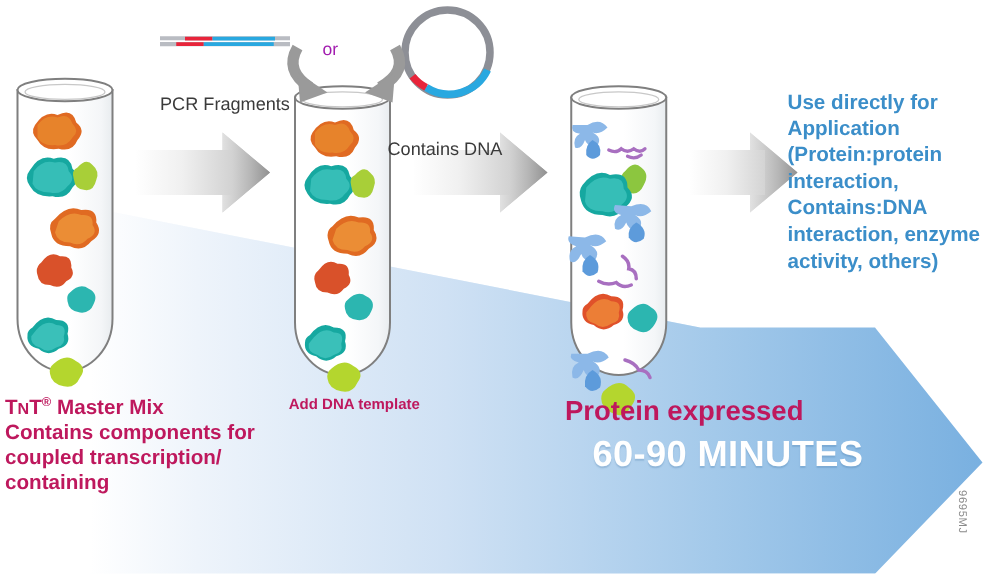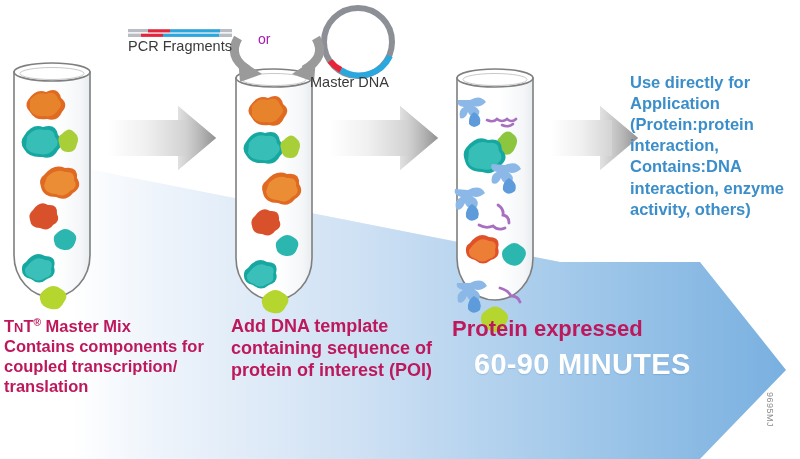--- a/index.html
+++ b/index.html
@@ -4,23 +4,23 @@
 <style>
   html,body{margin:0;padding:0;background:#fff;}
   body{width:800px;height:459px;position:relative;overflow:hidden;
        font-family:"Liberation Sans",sans-serif;-webkit-font-smoothing:antialiased;}
   #stage{position:absolute;left:0;top:0;width:800px;height:459px;background:#ffffff;}
   svg{display:block;}
   #bgsvg{position:absolute;left:0;top:0;width:800px;height:459px;}
   #artsvg{position:absolute;left:0;top:0;width:800px;height:459px;}
   .cap{position:absolute;font-weight:bold;color:#be185d;line-height:1.22;}
   .cap1{left:4px;top:316px;width:215px;font-size:16.5px;}
-  .cap2{left:231px;top:316px;width:212px;font-size:18px;}
+  .cap2{left:231px;top:316px;width:212px;font-size:12px;}
   .cap3{left:452px;top:316px;width:230px;font-size:22px;}
-  .smalllabel{position:absolute;color:#3a3a3a;font-size:14.5px;font-weight:400;}
+  .smalllabel{position:absolute;color:#3a3a3a;font-size:14.5px;font-weight:400;margin-top:38px;}
   .pcrlabel{left:128px;top:38px;}
   .plasmidlabel{left:310px;top:74px;}
   .orlabel{position:absolute;left:258px;top:31px;font-size:14px;font-weight:normal;color:#a21caf;}
   .bluetext{position:absolute;left:630px;top:72px;width:170px;color:#3b8ec9;
             font-weight:bold;font-size:16.5px;line-height:1.28;}
   .minutes{position:absolute;left:474px;top:348px;color:#ffffff;font-weight:bold;
            font-size:29px;letter-spacing:0.3px;text-shadow:0 1px 1px rgba(60,110,160,.25);}
   .sup{font-size:0.62em;vertical-align:super;}
   .smallcaps{font-size:0.78em;}
   .code{position:absolute;left:775px;top:392px;width:60px;color:#8a8a8a;font-size:9px;
@@ -190,30 +190,29 @@
     <g>
       <path d="M551,120 L600,120 L600,106 L638,138 L600,170 L600,156 L551,156 Z" fill="url(#barGrad)"></path>
       <path d="M600,106 L638,138 L600,170 L600,156 L612,156 L612,120 L600,120 Z" fill="url(#headGrad)" opacity=".9"></path>
     </g>
   </svg>
 
   <div class="smalllabel pcrlabel">PCR Fragments</div>
 
   <div class="orlabel">or</div>
 
-  <div class="smalllabel plasmidlabel">Master DNA</div>
+  <div class="smalllabel plasmidlabel">Contains DNA</div>
 
   <div class="cap cap1">
     <div><span>T</span><span class="smallcaps">N</span><span>T</span><span class="sup">®</span><span> Master Mix</span></div>
-    <div>Contains components for coupled transcription/ translation</div>
+    <div>Contains components for coupled transcription/ containing</div>
   </div>
 
   <div class="cap cap2">
     <div>Add DNA template</div>
-    <div>containing sequence of protein of interest (POI)</div>
   </div>
 
   <div class="cap cap3">
     <div>Protein expressed</div>
   </div>
 
   <div class="bluetext">Use directly for Application (Protein:protein interaction, Contains:DNA interaction, enzyme activity, others)</div>
 
   <div class="minutes">60-90 MINUTES</div>
 

